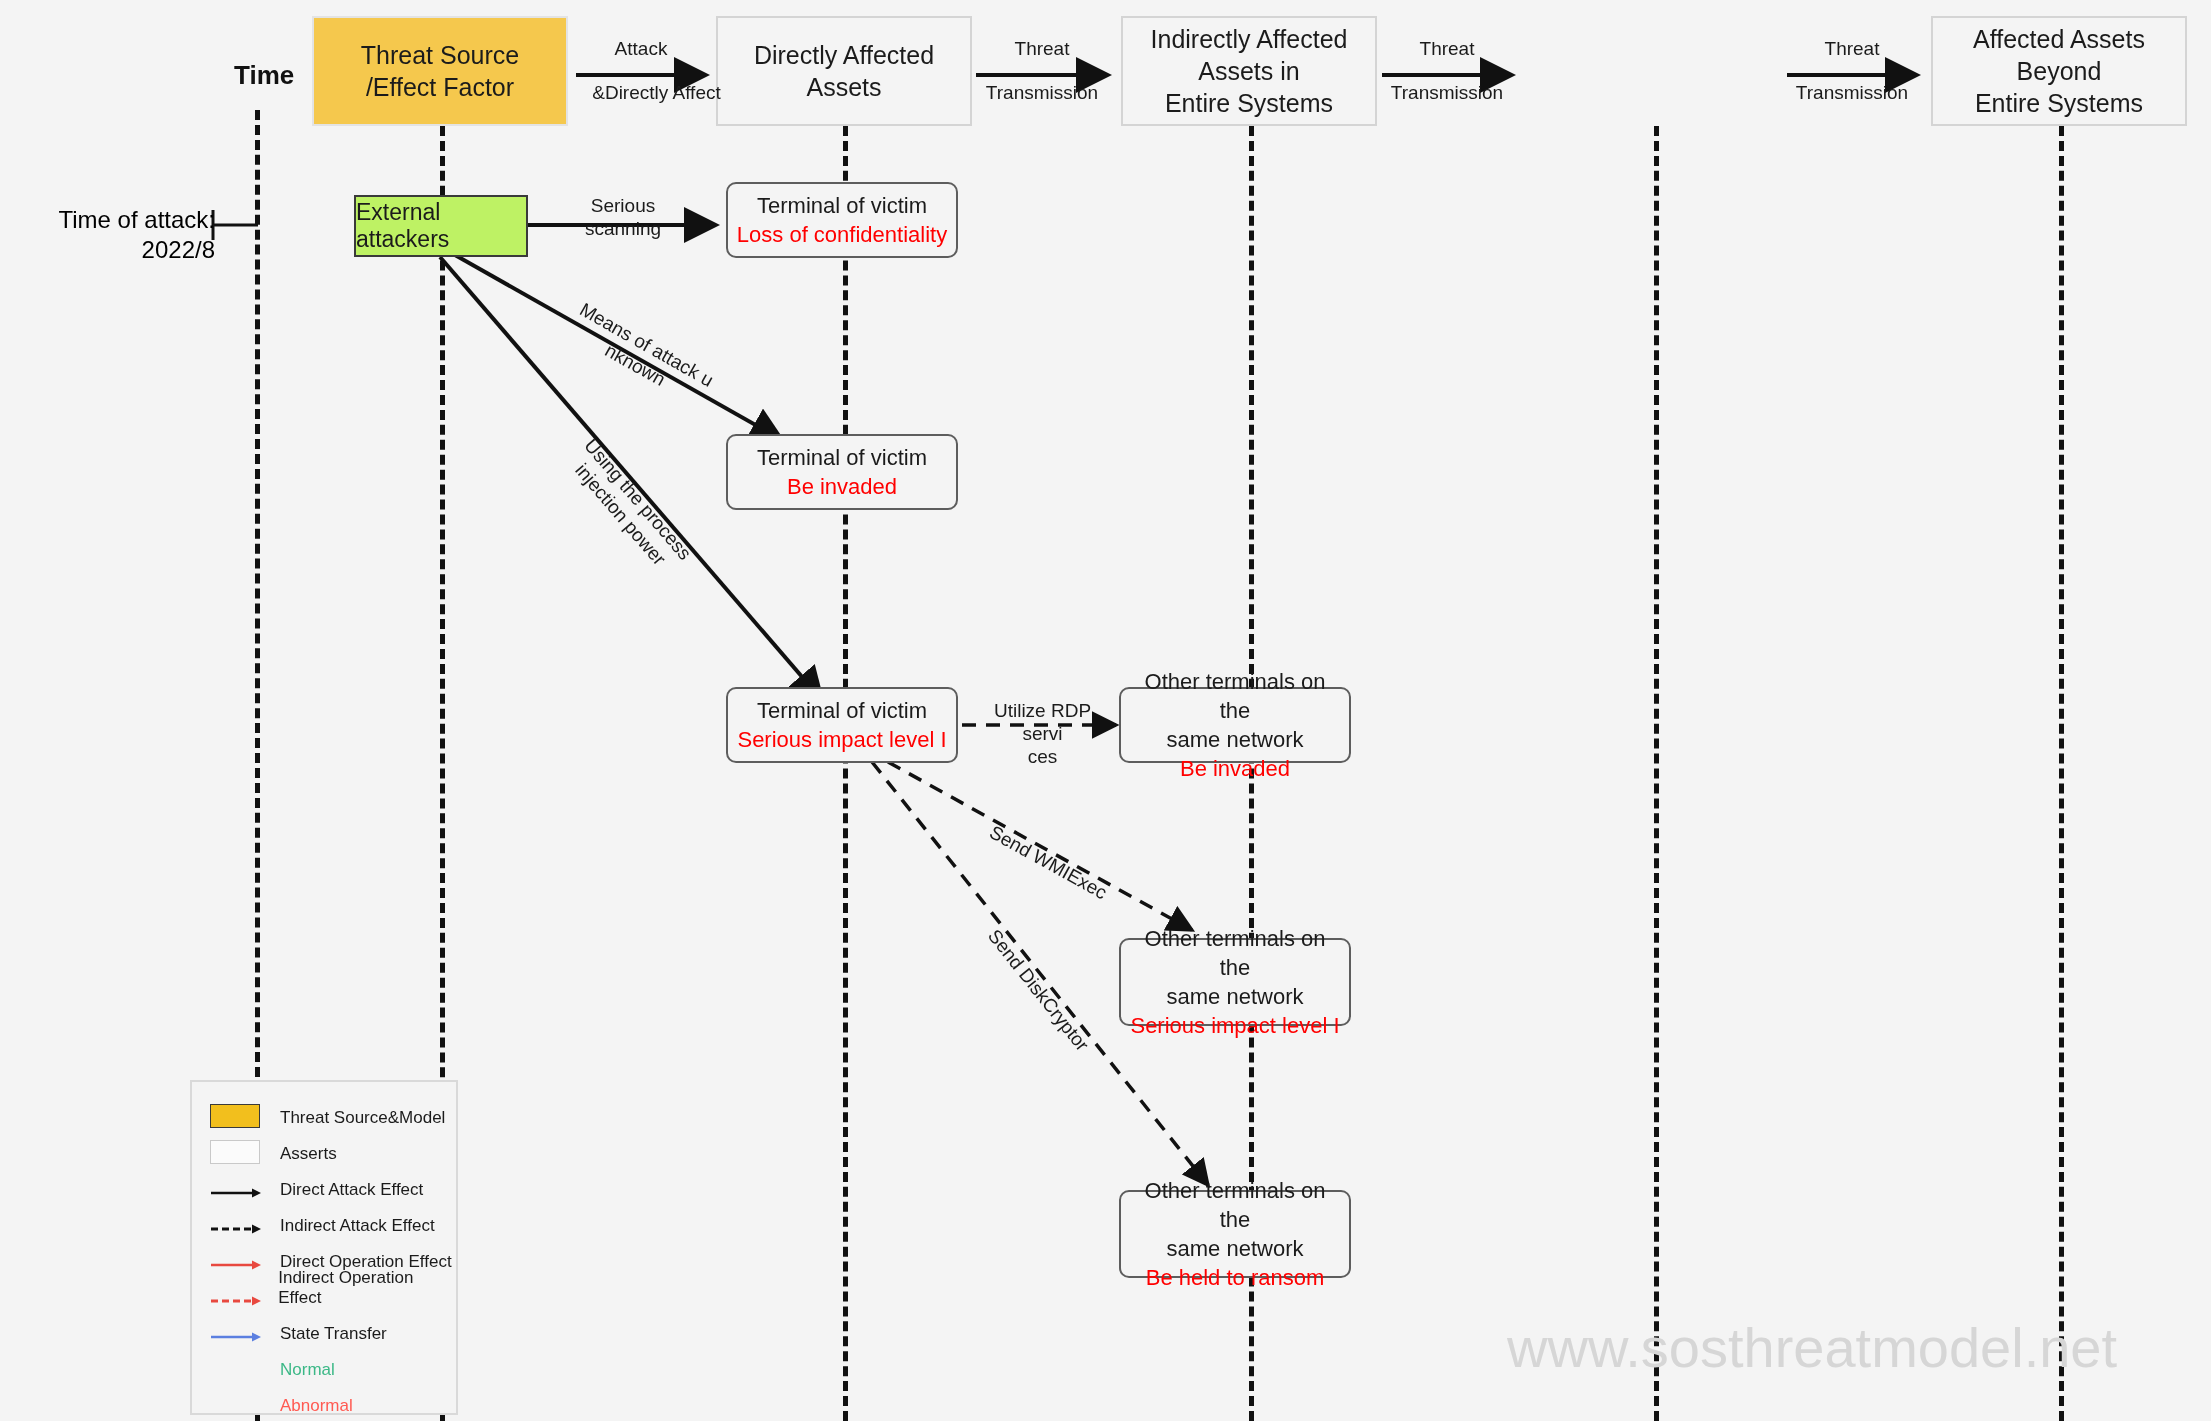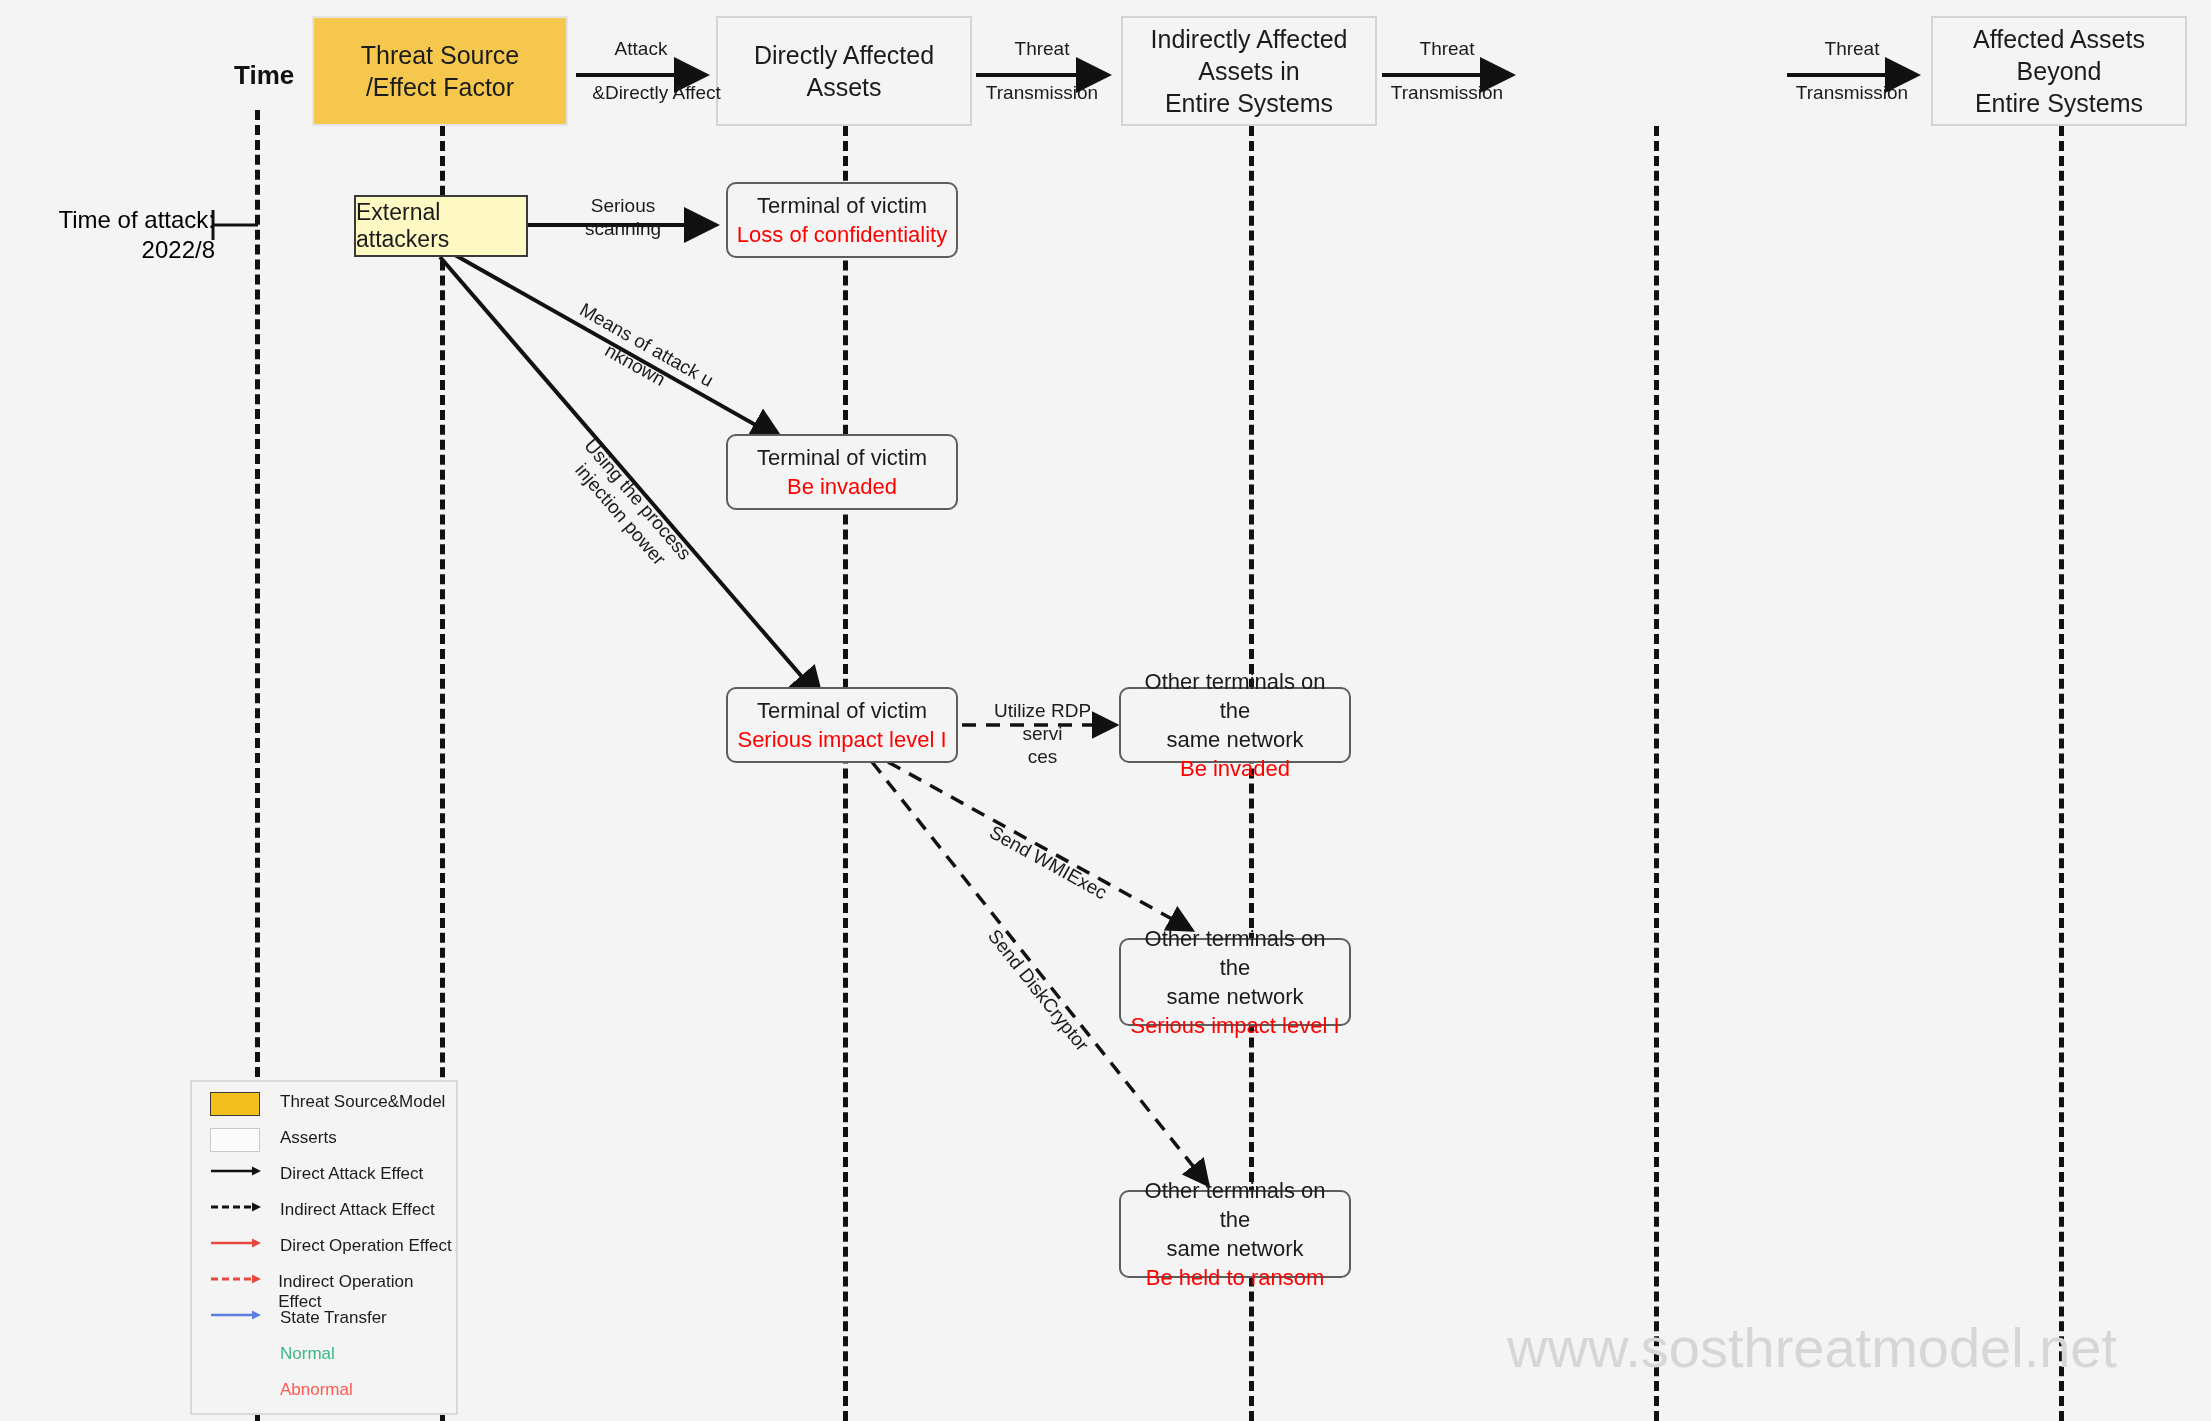--- a/index.html
+++ b/index.html
@@ -55,21 +55,21 @@
     line-height:1.33;
     color:#1b1b1b;
     padding:4px 8px;
   }
   .node .ttl{color:#1b1b1b;white-space:pre-line;}
   .node .st-abnormal{color:#ff0000;}
 
   .attacker{
     position:absolute;
     box-sizing:border-box;
-    background:#fef9c3;
+    background:#bef264;
     border:2px solid #3a3a3a;
     display:flex;align-items:center;justify-content:center;
     font-size:23px;color:#1b1b1b;
   }
 
   
   .elabel{
     position:absolute;
     font-size:19px;
     color:#1b1b1b;
@@ -94,21 +94,21 @@
   
   #legend{
     position:absolute;
     left:190px;top:1080px;width:268px;height:335px;
     box-sizing:border-box;
     background:#f4f4f4;
     border:2px solid #d9d9d9;
     padding:10px 0 0 0;
   }
   .lrow{
-    display:flex;align-items:flex-start;
+    display:flex;align-items:flex-end;
     height:36px;
     padding-left:18px;
   }
   .lkey{width:62px;display:flex;align-items:center;justify-content:flex-start;}
   .ltxt{font-size:17px;color:#1b1b1b;margin-left:8px;}
   .sw{width:50px;height:24px;box-sizing:border-box;}
   .sw.gold{background:#f2bf1d;border:1px solid #3a3a3a;}
   .sw.white{background:#fbfbfb;border:1px solid #c9c9c9;}
   .ltxt.normal{color:#3cb887;}
   .ltxt.abnormal{color:#ff5a52;}

